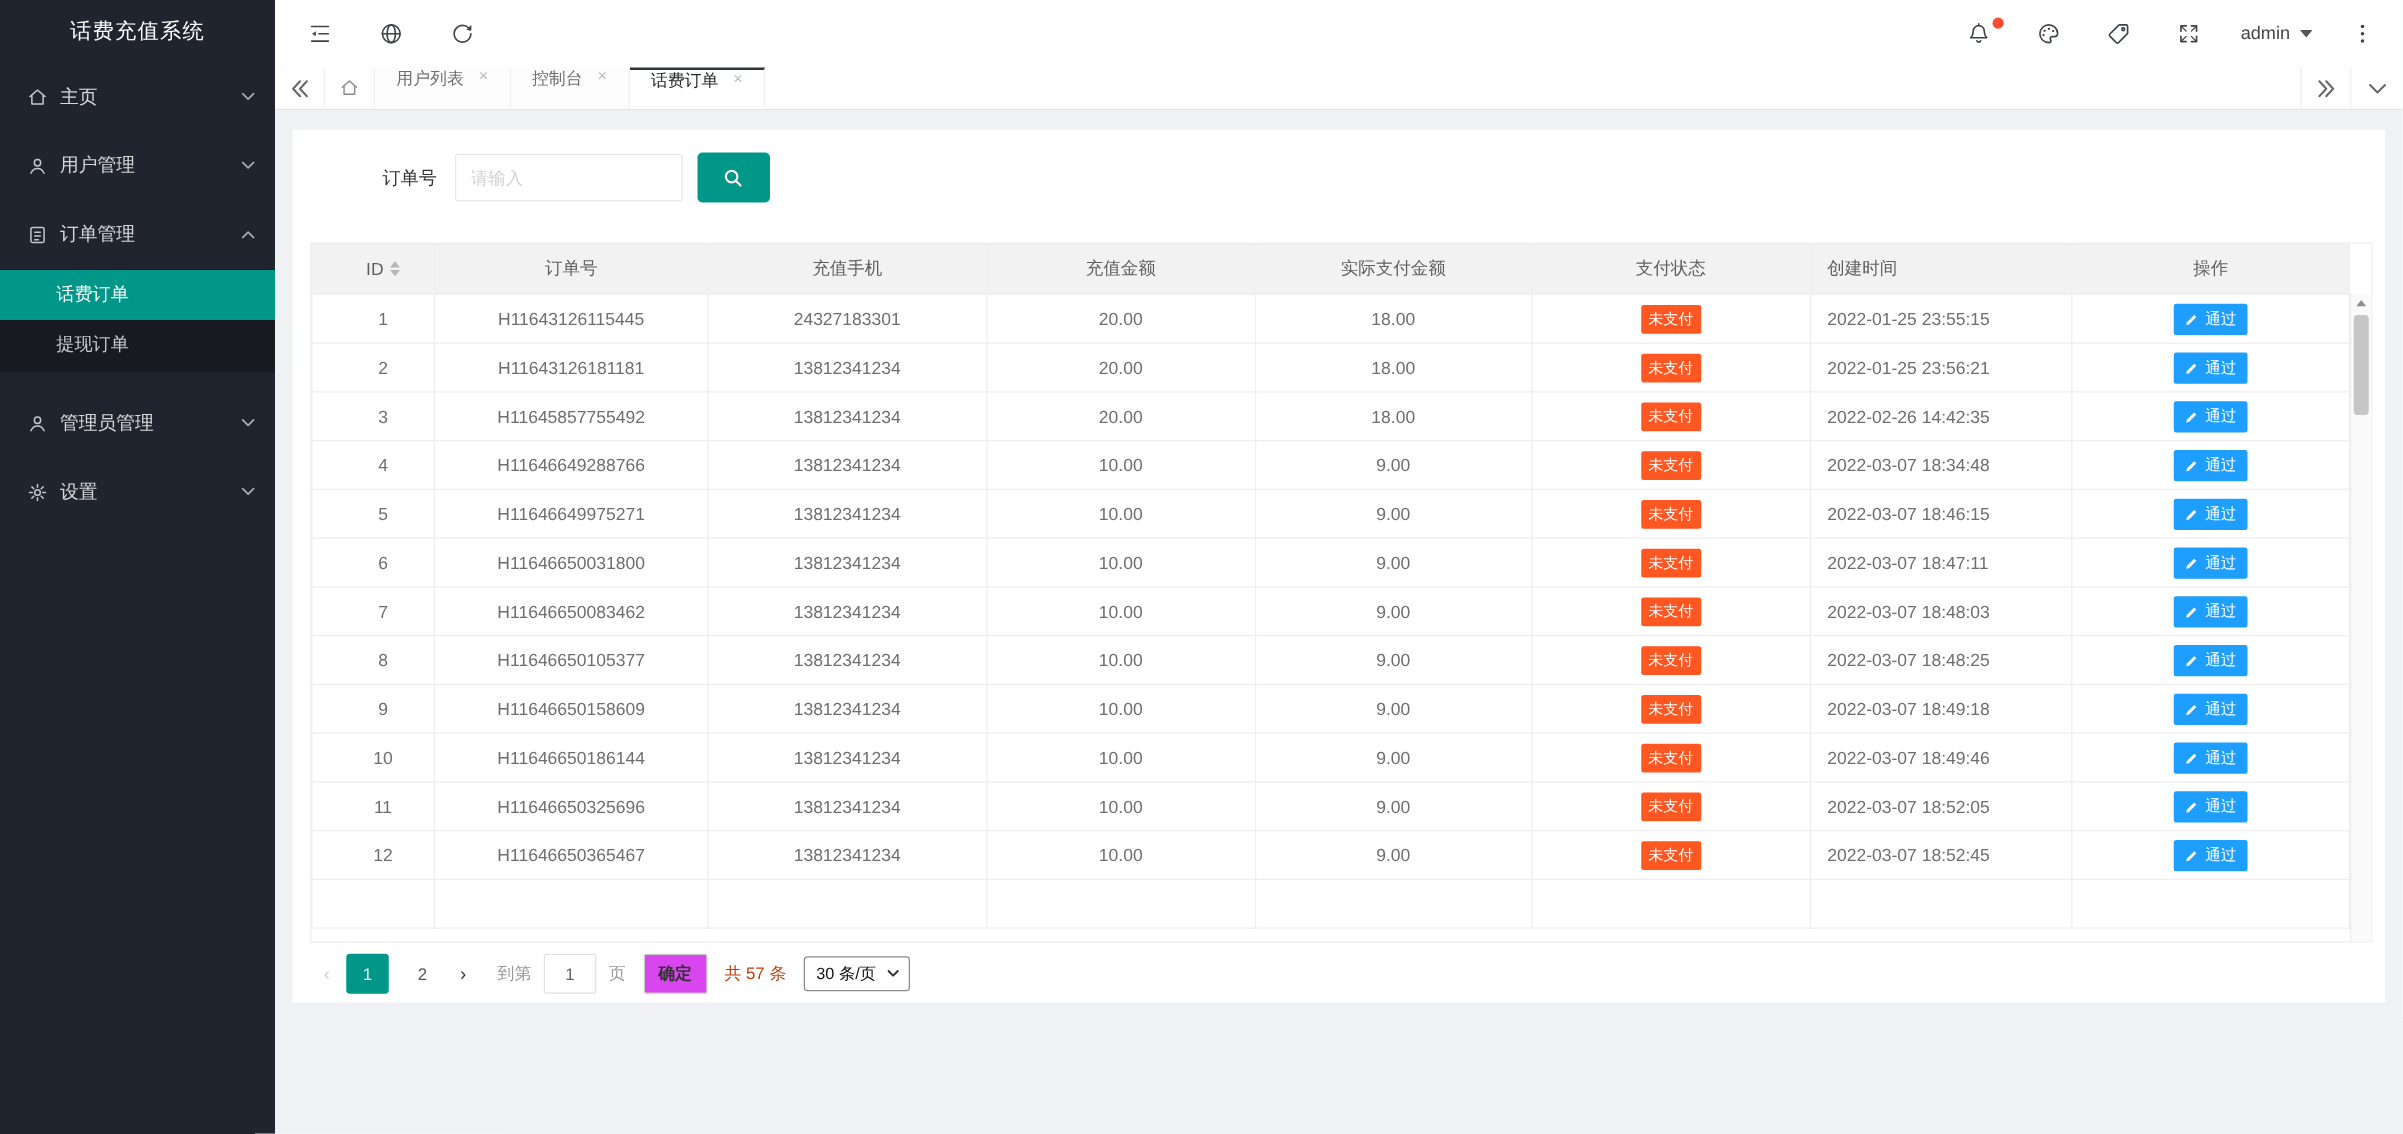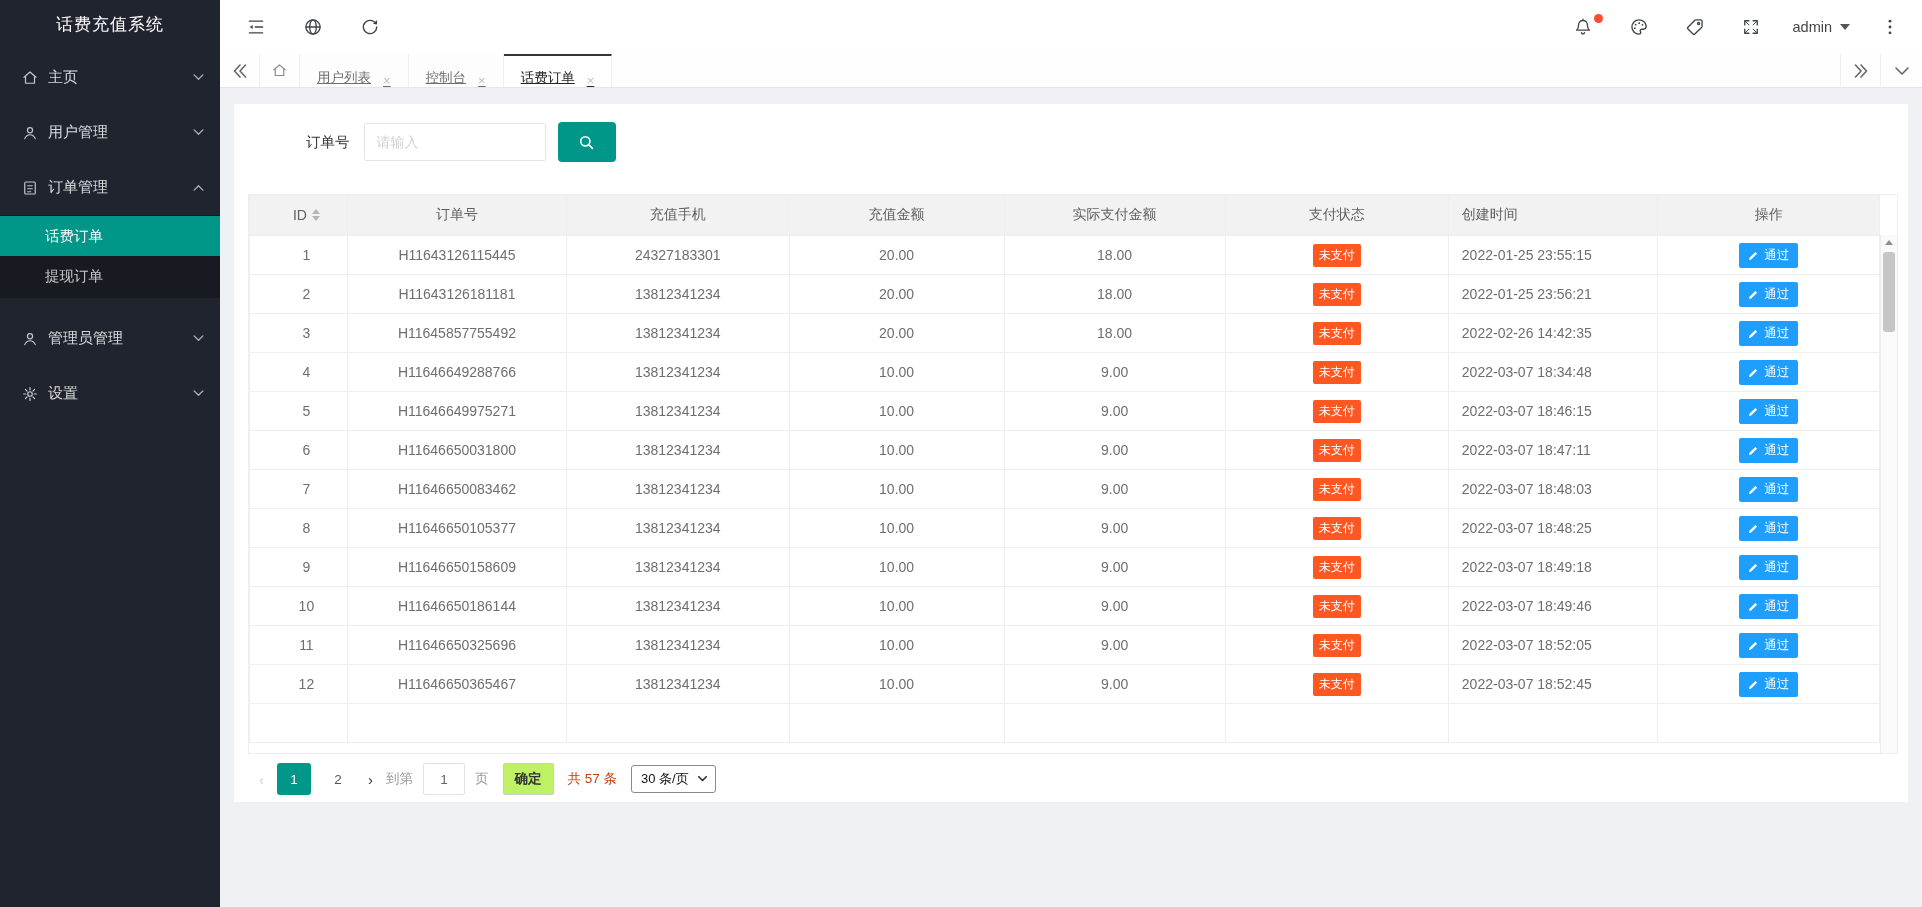--- a/index.html
+++ b/index.html
@@ -38,22 +38,22 @@
   .dot { position:absolute; top:-3px; right:-10px; width:9px; height:9px; border-radius:50%; }
   .admin-box { display:flex; align-items:center; gap:8px; margin-left:-4px; cursor:pointer; }
   .admin-name { font-size:14.5px; color:#454545; }
   .caret-down { width:0; height:0; border-left:5px solid transparent; border-right:5px solid transparent; border-top:6px solid #555; }
 
   
   .tabbar { height:34px; background:#fefefe; border-bottom:1px solid #e3e5e8; display:flex; align-items:stretch; }
   .tab-sq { width:40px; display:flex; align-items:center; justify-content:center;
             border-right:1px solid #f0f0f0; color:#666; cursor:pointer; }
   .tab-sq svg { width:14px; height:14px; }
-  .tab { display:flex; align-items:flex-end; gap:12px; padding:0 17px; border-right:1px solid #f0f0f0;
-         font-size:13.5px; color:#6e6e6e; background:#fdfdfd; cursor:pointer;text-decoration:underline; }
+  .tab { display:flex; align-items:flex-start; gap:12px; padding:0 17px; border-right:1px solid #f0f0f0;
+         font-size:13.5px; color:#6e6e6e; background:#fdfdfd; cursor:pointer; }
   .tab .x { color:#bcbcbc; font-size:13px; line-height:1; }
   .tab.active { background:#ffffff; color:#262626; border-top:2px solid #31353c; }
   .tab-spacer { flex:1; }
   .tab-sq.right { border-right:none; border-left:1px solid #f0f0f0; }
 
   
   .content { flex:1; padding:16px 14px 0; overflow:hidden; }
   .card { background:#ffffff; height:698px; padding:18px 10px 0 14px; }
 
   
@@ -97,21 +97,21 @@
   
   .pager { display:flex; align-items:center; height:50px; gap:10px; padding-left:8px; font-size:13.5px; }
   .pg-prev { color:#d2d2d2; font-size:15px; cursor:pointer; padding:0 3px; }
   .pg-next { color:#333; font-size:15px; cursor:pointer; padding:0 3px; }
   .pg-num { min-width:34px; height:32px; display:flex; align-items:center; justify-content:center;
             color:#555; cursor:pointer; border-radius:3px; font-size:13.5px; }
   .pg-num.cur { color:#fff; }
   .pg-gray { color:#9b9b9b; }
   .pg-goto { width:42px; height:32px; border:1px solid #e2e2e2; border-radius:2px; text-align:center;
              color:#666; font-size:13.5px; outline:none; font-family:"Liberation Sans","DejaVu Sans",sans-serif; }
-  .pg-ok { height:32px; padding:0 11px; background:#bef264; border:1px solid #ccc; border-radius:2px;
+  .pg-ok { height:32px; padding:0 11px; background:#d946ef; border:1px solid #ccc; border-radius:2px;
            font-weight:bold; color:#333; font-size:13.5px; cursor:pointer;
            font-family:"Liberation Sans","DejaVu Sans",sans-serif; }
   .pg-total { color:#c2410c; }
   .pg-select { display:flex; align-items:center; gap:9px; height:28px; padding:0 8px 0 9px;
                border:1px solid #8a8a8a; border-radius:3px; background:#fff; color:#111;
                font-size:13px; cursor:pointer; }
   .pg-select .sel-chev { width:9px; height:6px; color:#333; }
   svg.stroke { fill:none; stroke:currentColor; stroke-width:1.6; stroke-linecap:round; stroke-linejoin:round; }
 </style>
 </head>
@@ -623,21 +623,21 @@
               </div>
             <div class="vs-thumb"></div>
           </div>
         </div>
 
         <div class="pager">
           <span class="pg-prev">‹</span>
           <span class="pg-num cur" style="background:#009688;">1</span>
           <span class="pg-num">2</span>
           <span class="pg-next">›</span>
-          <span class="pg-gray" style="margin-left:0;">到第</span>
+          <span class="pg-gray" style="margin-left:12px;">到第</span>
           <input class="pg-goto" type="text" value="1" style="">
           <span class="pg-gray">页</span>
           <button class="pg-ok" style="margin-left:4px;">确定</button>
           <span class="pg-total" style="margin-left:4px;">共 57 条</span>
           <span class="pg-select" style="margin-left:4px;">
             <span>30 条/页</span>
             <svg class="sel-chev stroke" viewBox="0 0 12 8" style="stroke-width:2.2;">
                 <path d="M1 1l5 5 5-5"></path>
               </svg>
           </span>

